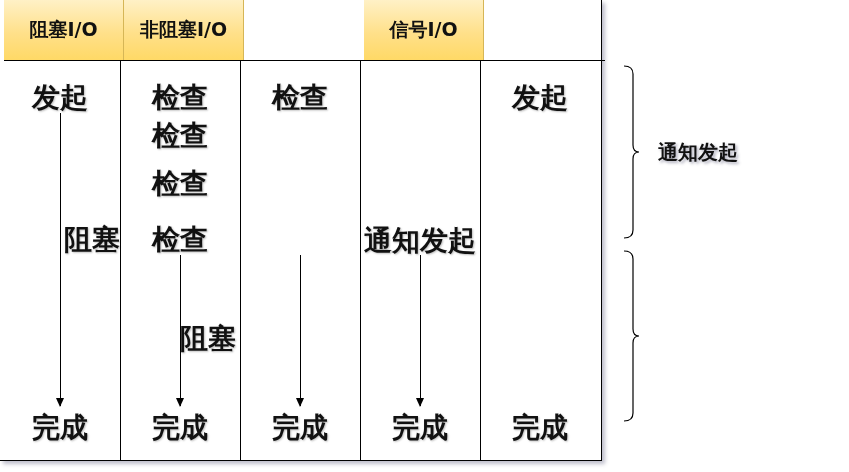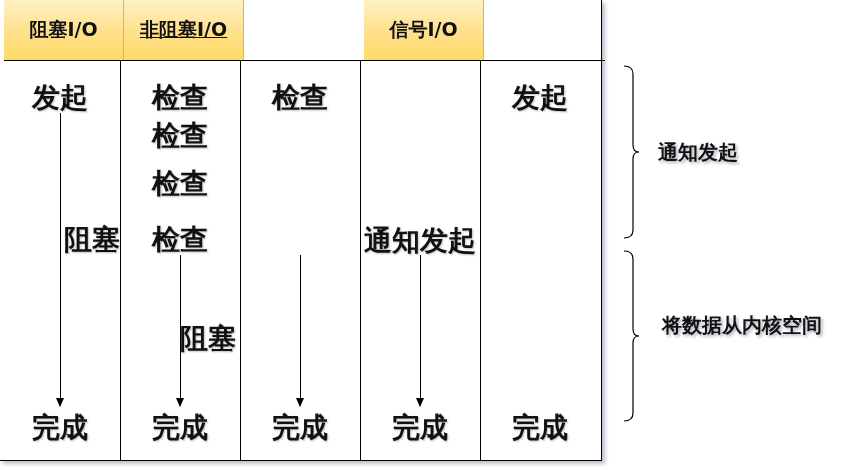--- a/index.html
+++ b/index.html
@@ -45,21 +45,21 @@
     text-shadow: 2px 2px 3px rgba(80,80,110,0.45); line-height: 29px; white-space: nowrap;
   }
 </style>
 </head>
 <body>
 
 <div class="table">
 
   <div class="header">
     <div class="hcell" style="left:0;width:120px;">阻塞I/O</div>
-    <div class="hcell" style="left:120px;width:120px;text-decoration:underline;">非阻塞I/O</div>
+    <div class="hcell" style="left:120px;width:120px;">非阻塞I/O</div>
     <div class="hcell" style="left:360px;width:120px;">信号I/O</div>
   </div>
 
   <div class="col" style="left:0;width:121px;">
     <div class="lbl" style="left:60px;top:18px;">发起</div>
     <div class="arrow" style="left:60px;top:52px;height:293px;"></div>
     <div class="lbl" style="left:92px;top:160px;">阻塞</div>
     <div class="lbl" style="left:60px;top:348px;">完成</div>
   </div>
 
@@ -93,14 +93,13 @@
 
 <svg class="brace" style="left:622px;top:64px;" width="20" height="178">
   <path d="M2,2 Q11,2 11,10 L11,81 Q11,88 17,88 Q11,88 11,95 L11,166 Q11,174 2,174" fill="none" stroke="#000" stroke-width="1.2"></path>
 </svg>
 <div class="side-label" style="left:658px;top:138px;">通知发起</div>
 
 <svg class="brace" style="left:622px;top:249px;" width="20" height="176">
   <path d="M2,2 Q11,2 11,10 L11,80 Q11,87 17,87 Q11,87 11,94 L11,164 Q11,172 2,172" fill="none" stroke="#000" stroke-width="1.2"></path>
 </svg>
 <div class="side-label" style="left:644px;top:311px;width:196px;">
-  <div>将数据从内核空间</div>
 </div>
 
 </body></html>

